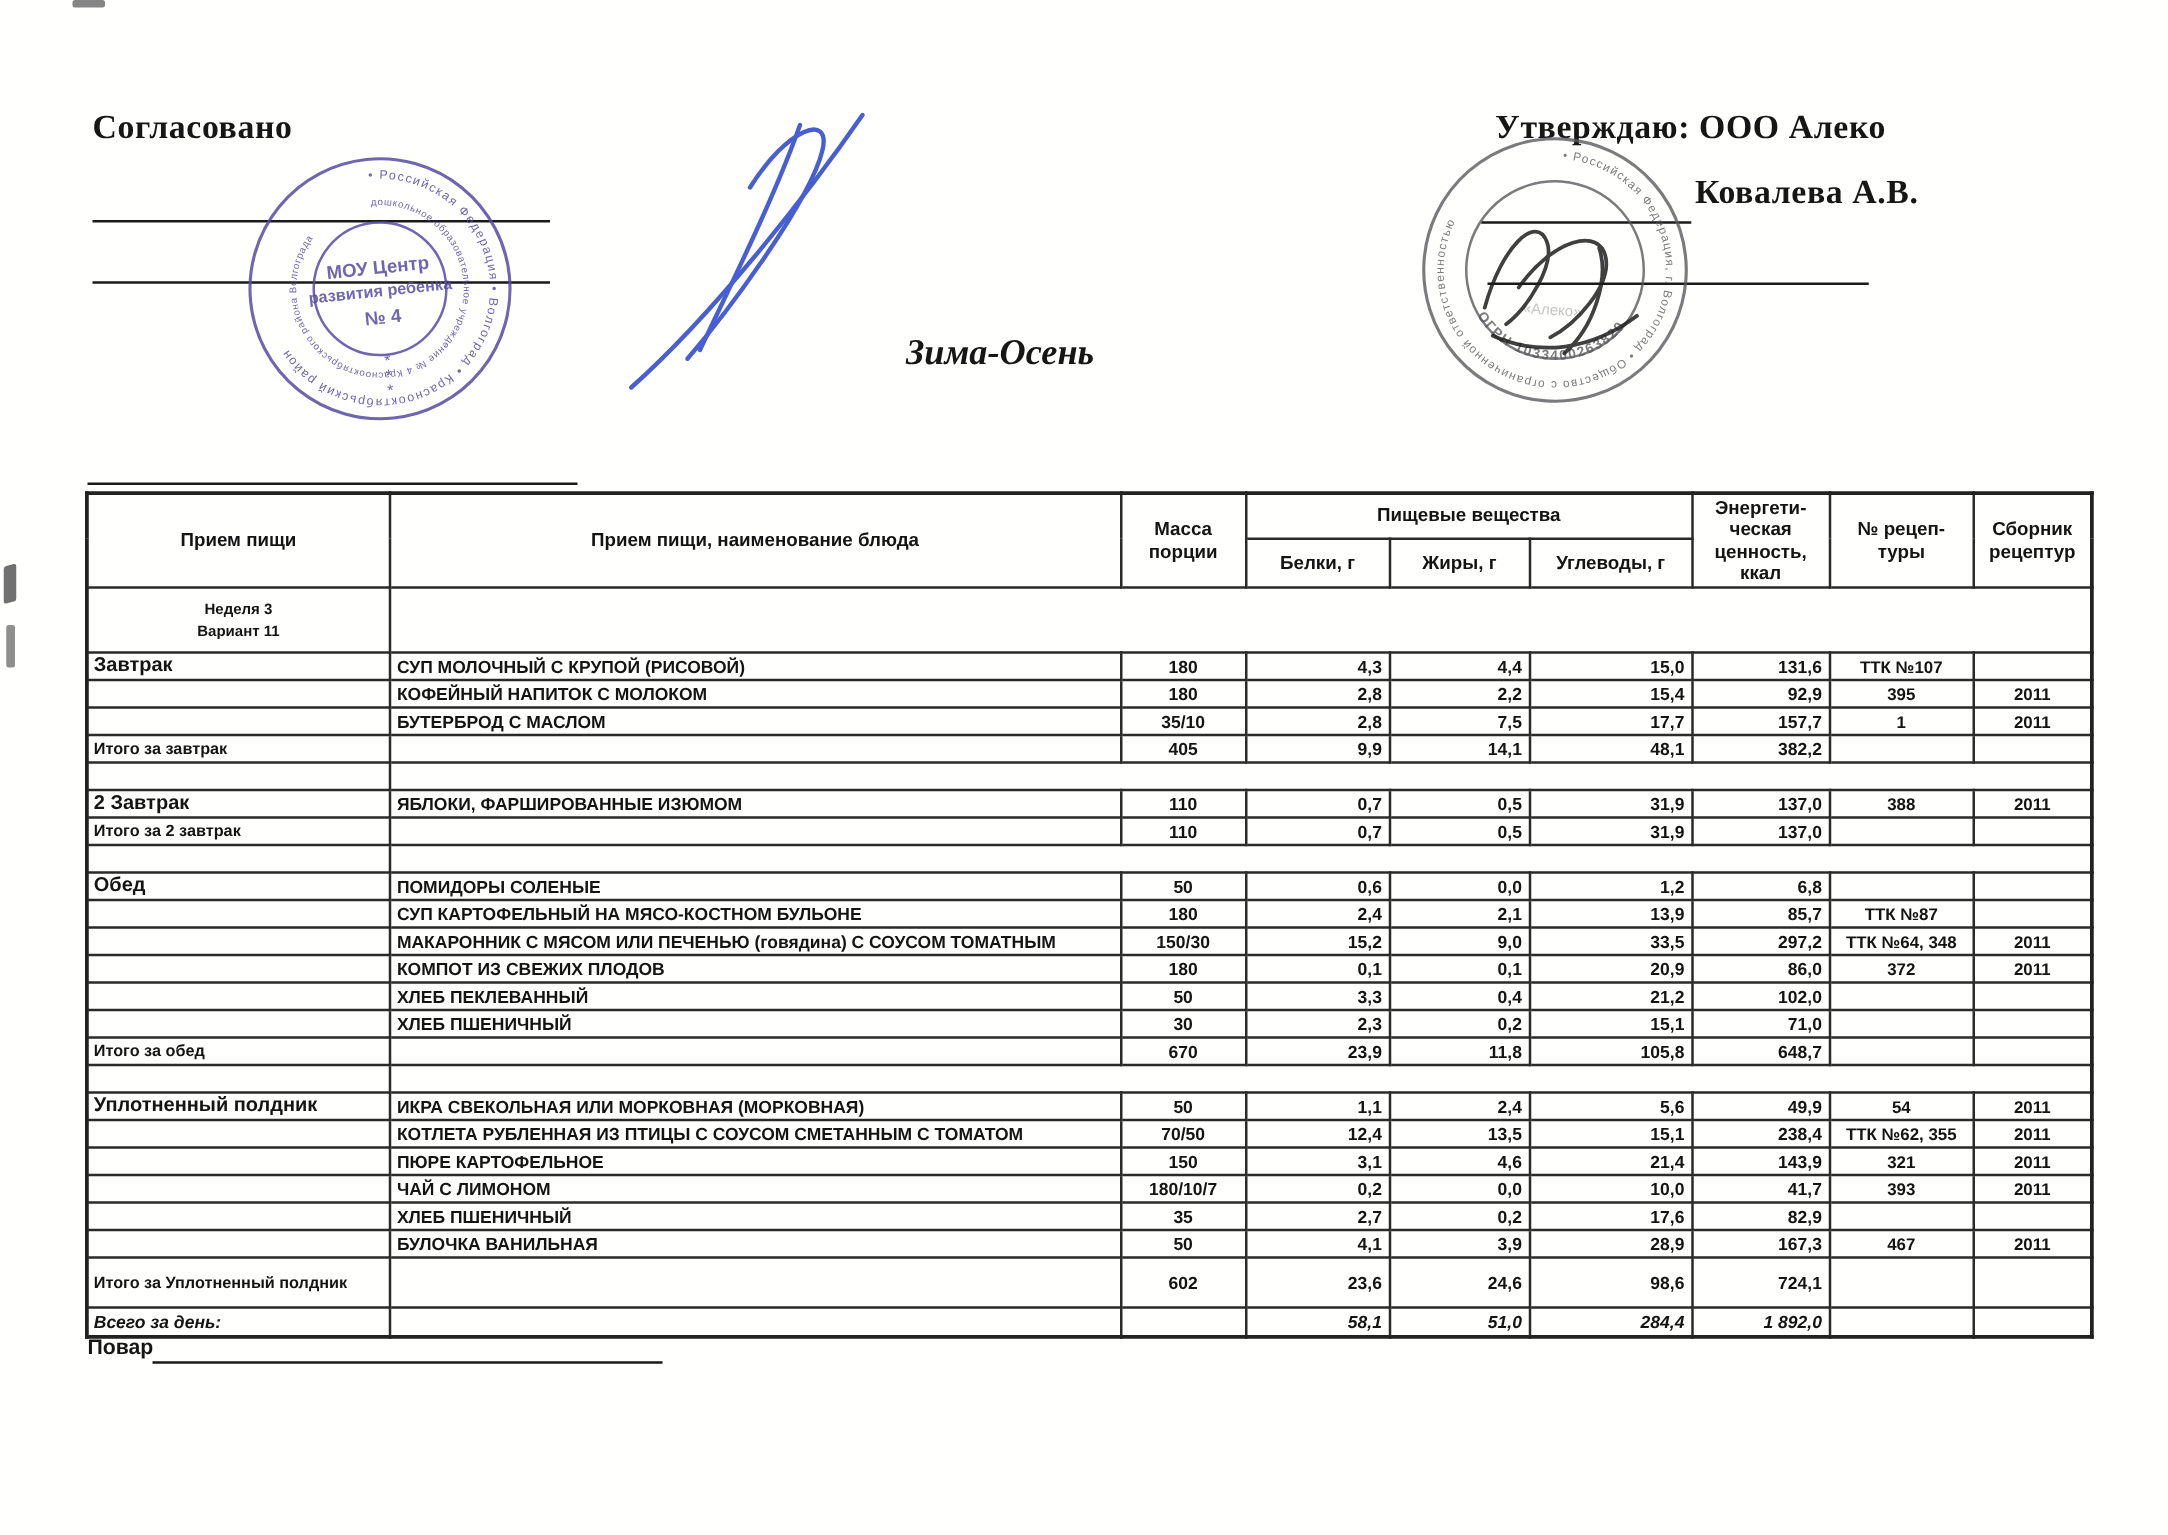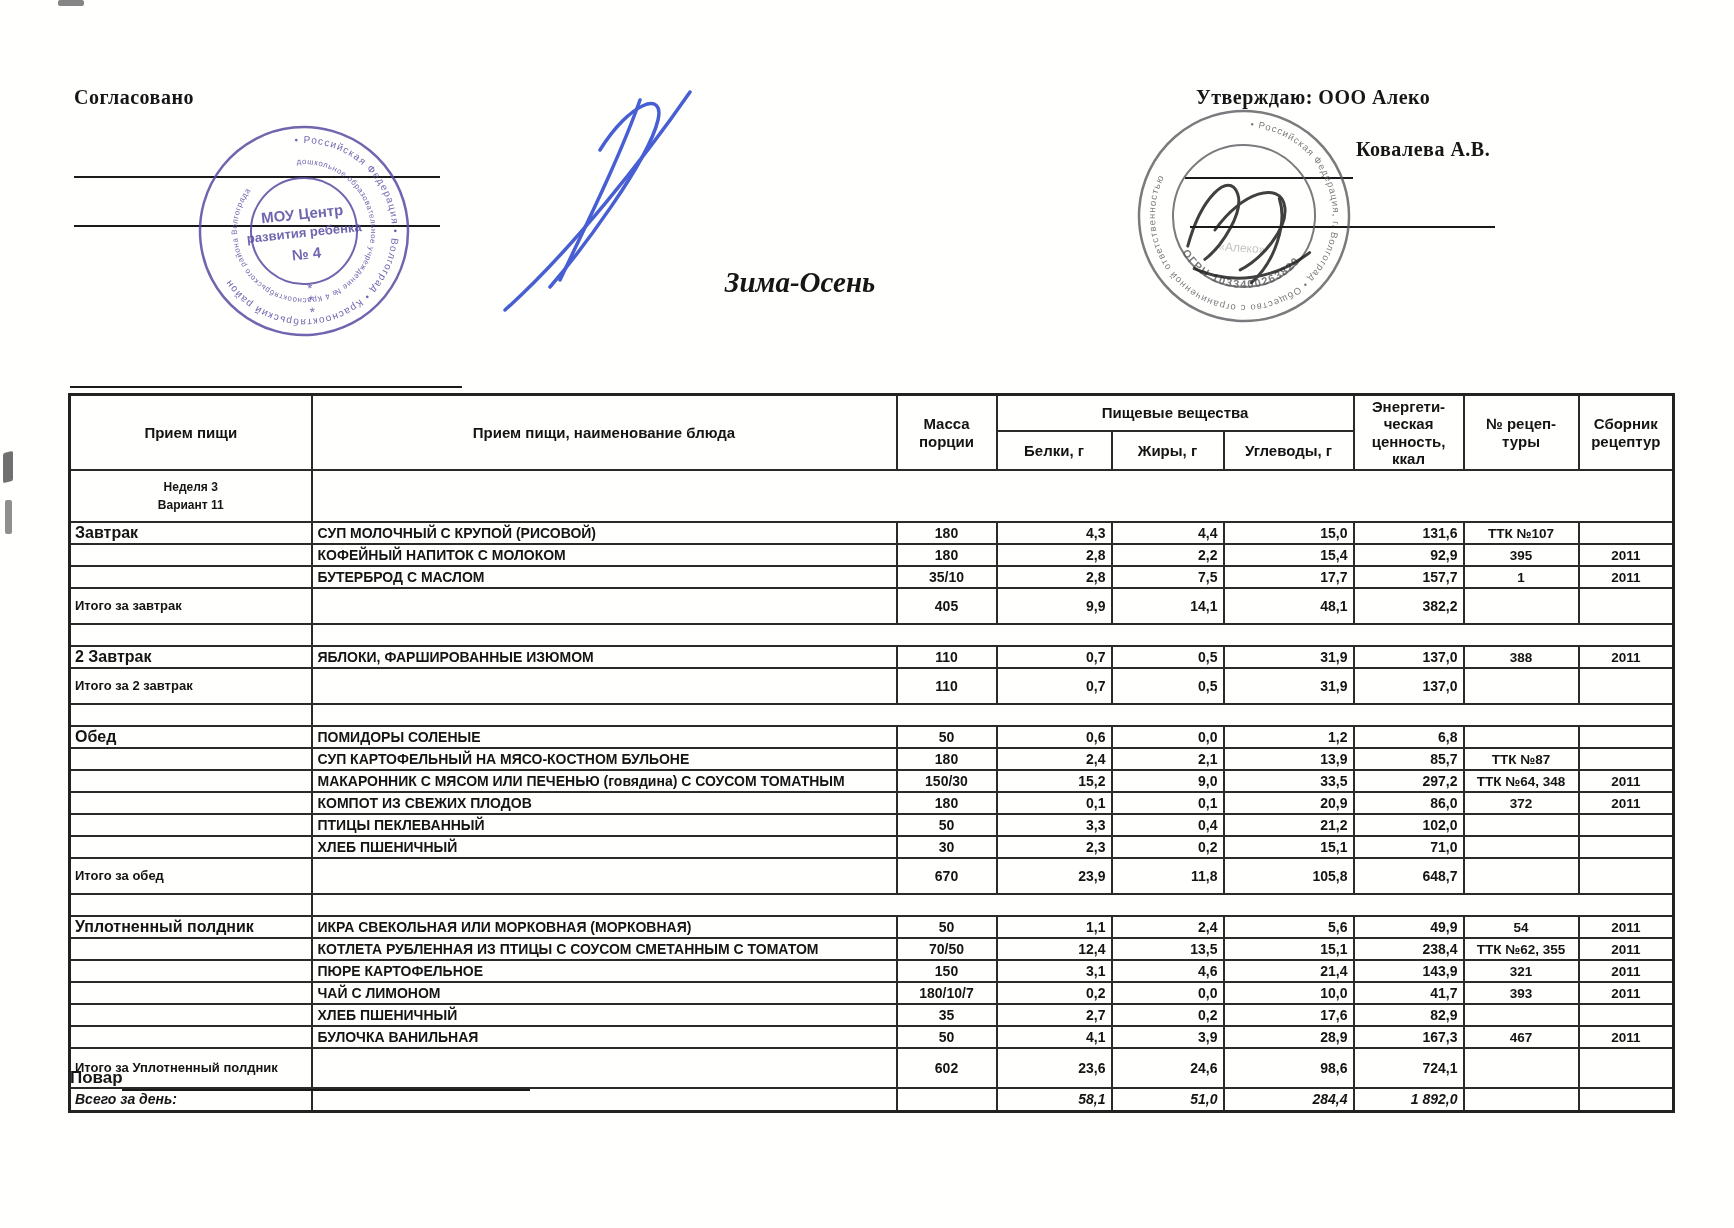--- a/index.html
+++ b/index.html
@@ -1,35 +1,35 @@
 <!DOCTYPE html>
 <html><head>
 <meta charset="utf-8">
 <style>
   html,body{margin:0;padding:0;}
   .page{position:relative;width:1734px;height:1228px;background:#fffffe;overflow:hidden;
         font-family:"Liberation Sans",sans-serif;color:#161616;}
   .serif{font-family:"Liberation Serif",serif;}
   .abs{position:absolute;}
   .sig-line{position:absolute;height:0;border-top:2px solid #1a1a1a;}
-  .corner-label{font-weight:bold;font-size:20px;letter-spacing:.5px;}
+  .corner-label{font-weight:bold;font-size:27px;letter-spacing:.5px;}
   .title-line{position:absolute;text-align:center;font-style:italic;font-weight:bold;
               font-family:"Liberation Serif",serif;}
   #t1{left:130px;top:222px;width:1400px;font-size:32px;letter-spacing:1.5px;}
   #t2{left:100px;top:266px;width:1400px;font-size:29px;}
   #t3{left:100px;top:302px;width:1400px;font-size:28px;}
 
   
   table.menu{position:absolute;left:68px;top:393px;width:1604px;border-collapse:collapse;
              table-layout:fixed;border:3px solid #222;}
   table.menu th,table.menu td{border:2px solid #2a2a2a;overflow:hidden;vertical-align:middle;
              font-weight:bold;color:#141414;}
   table.menu th{font-size:15px;text-align:center;padding:2px 3px;line-height:1.15;}
   tr.h1{height:32px;} tr.h2{height:34px;}
-  .row-item{height:22px;} .row-total{height:36px;} .row-grand{height:23px;font-style:italic;}
+  .row-item{height:22px;} .row-total{height:22px;} .row-grand{height:23px;font-style:italic;}
   .row-week{height:52px;} .row-spacer{height:22px;} .tall{height:40px;}
   .cell-meal{font-size:16px;text-align:left;padding:0 4px;}
   .row-total .cell-meal{font-size:13px;line-height:1.25;}
   .row-grand .cell-meal{font-size:14px;}
   .week-cell div{text-align:center;font-size:12px;line-height:1.5;}
   .cell-merged{border-top:none;border-bottom:none;}
   .cell-dish{font-size:14px;text-align:left;padding:0 5px;white-space:nowrap;}
   .cell-mass{font-size:14px;text-align:center;}
   .cell-protein,.cell-fat,.cell-carbs,.cell-energy{font-size:14px;text-align:right;padding-right:5px;}
   .cell-recipe,.cell-source{font-size:13.5px;text-align:center;}
@@ -263,21 +263,21 @@
           <td class="cell-mass">180</td>
           <td class="cell-protein">0,1</td>
           <td class="cell-fat">0,1</td>
           <td class="cell-carbs">20,9</td>
           <td class="cell-energy">86,0</td>
           <td class="cell-recipe">372</td>
           <td class="cell-source">2011</td>
         </tr>
         <tr class="row-item">
           <td class="cell-meal"></td>
-          <td class="cell-dish">ПТИЦЫ ПЕКЛЕВАННЫЙ</td>
+          <td class="cell-dish">ХЛЕБ ПЕКЛЕВАННЫЙ</td>
           <td class="cell-mass">50</td>
           <td class="cell-protein">3,3</td>
           <td class="cell-fat">0,4</td>
           <td class="cell-carbs">21,2</td>
           <td class="cell-energy">102,0</td>
           <td class="cell-recipe"></td>
           <td class="cell-source"></td>
         </tr>
         <tr class="row-item">
           <td class="cell-meal"></td>

